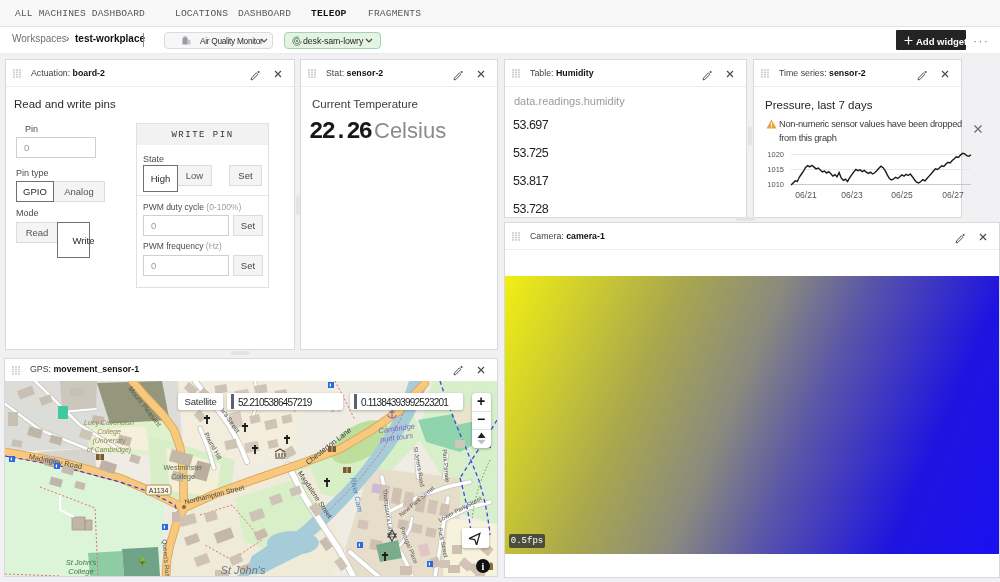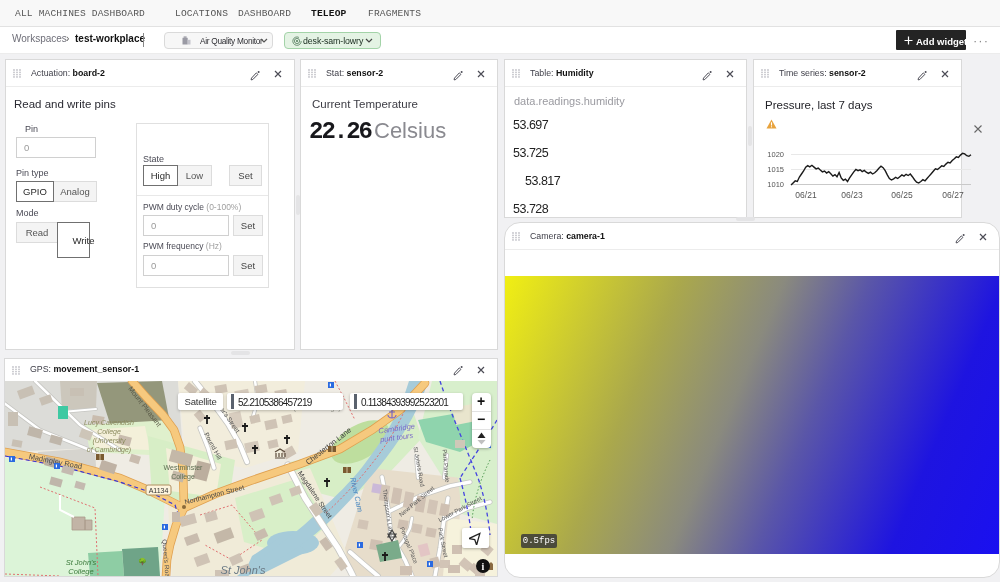--- a/index.html
+++ b/index.html
@@ -86,28 +86,29 @@
       <circle cx="10.6" cy="3" r="1" fill="#4c4c56"></circle>
     </svg>
  <svg class="xicon" width="8" height="8">
       <path d="M1 1l6 6M7 1l-6 6" stroke="#4c4c56" stroke-width="1.2"></path>
     </svg>
  <div class="abs" style="left:8px;top:38px;font-size:11.5px;color:#2b2b33;">Read and write pins</div>
  <div class="lbl" style="left:2px;top:64px;margin-left:17px;">Pin</div>
  <div class="inp" style="left:10px;top:77px;width:80px;height:21px;">0</div>
  <div class="lbl" style="left:10px;top:108px;">Pin type</div>
  <div class="btn seg on" style="left:10px;top:121px;width:38px;height:21px;">GPIO</div>
- <div class="btn seg" style="left:47px;top:121px;width:44px;height:21px;color:#555;">Analog</div>
+ <div class="btn seg" style="left:47px;top:121px;width:52px;height:21px;color:#555;">Analog</div>
  <div class="lbl" style="left:10px;top:148px;">Mode</div>
  <div class="btn seg" style="left:10px;top:162px;width:42px;height:21px;color:#555;">Read</div>
  <div class="btn seg on" style="left:51px;top:162px;width:33px;height:36px;padding-left:20px;">Write</div>
 
  <div class="abs" style="left:130px;top:63px;width:133px;height:165px;border:1px solid #e0e0e0;box-sizing:border-box;"></div>
+ <div class="abs" style="left:131px;top:64px;width:131px;height:21px;background:#f2f2f2;display:flex;align-items:center;justify-content:center;font-family:'Liberation Mono',monospace;font-size:9px;color:#333;letter-spacing:1.5px;">WRITE PIN</div>
  <div class="lbl" style="left:137px;top:94px;">State</div>
- <div class="btn seg on" style="left:137px;top:105px;width:35px;height:21px;">High</div>
+ <div class="btn seg on" style="left:137px;top:105px;width:35px;height:27px;">High</div>
  <div class="btn seg" style="left:171px;top:105px;width:35px;height:21px;color:#555;">Low</div>
  <div class="btn seg" style="left:223px;top:105px;width:33px;height:21px;color:#444;">Set</div>
  <div class="abs" style="left:131px;top:135px;width:131px;height:1px;background:#e8e8e8;"></div>
  <div class="lbl" style="left:137px;top:142px;font-size:8.5px;">PWM duty cycle <span style="color:#a0a0a0;">(0-100%)</span></div>
  <div class="inp" style="left:137px;top:155px;width:86px;height:21px;">0</div>
  <div class="btn seg" style="left:227px;top:155px;width:30px;height:21px;color:#444;">Set</div>
  <div class="lbl" style="left:137px;top:181px;font-size:8.5px;">PWM frequency <span style="color:#a0a0a0;">(Hz)</span></div>
  <div class="inp" style="left:137px;top:195px;width:86px;height:21px;">0</div>
  <div class="btn seg" style="left:227px;top:195px;width:30px;height:21px;color:#444;">Set</div>
 </div>
@@ -165,21 +166,21 @@
  <svg class="picon" width="13" height="13">
       <path d="M3.1 10.9 L3.5 9.1 L8.3 3.9 L9.9 5.4 L4.8 10.5 Z" fill="none" stroke="#4c4c56" stroke-width="1"></path>
       <circle cx="10.6" cy="3" r="1" fill="#4c4c56"></circle>
     </svg>
  <svg class="xicon" width="8" height="8">
       <path d="M1 1l6 6M7 1l-6 6" stroke="#4c4c56" stroke-width="1.2"></path>
     </svg>
  <div class="abs" style="left:9px;top:35px;font-size:11px;color:#9a9aa0;">data.readings.humidity</div>
  <div class="abs" style="left:8px;top:58px;font-size:12.5px;letter-spacing:-0.5px;color:#222;">53.697</div>
  <div class="abs" style="left:8px;top:86px;font-size:12.5px;letter-spacing:-0.5px;color:#222;">53.725</div>
- <div class="abs" style="left:20px;top:114px;font-size:12.5px;letter-spacing:-0.5px;color:#222;">53.817</div>
+ <div class="abs" style="left:8px;top:114px;font-size:12.5px;letter-spacing:-0.5px;color:#222;">53.817</div>
  <div class="abs" style="left:8px;top:142px;font-size:12.5px;letter-spacing:-0.5px;color:#222;">53.728</div>
 </div>
 
 <div class="widget" style="left:753px;top:59px;width:209px;height:159px;">
  <div class="whead"></div>
  <svg class="hicon" style="left:7px;top:9px;" width="8" height="9">
    <g fill="#c2c2c8">
         <circle cx="1" cy="1" r="0.9"></circle>
         <circle cx="4" cy="1" r="0.9"></circle>
         <circle cx="7" cy="1" r="0.9"></circle>
@@ -201,39 +202,41 @@
     </svg>
  <svg class="xicon" width="8" height="8">
       <path d="M1 1l6 6M7 1l-6 6" stroke="#4c4c56" stroke-width="1.2"></path>
     </svg>
  <div class="abs" style="left:11px;top:39px;font-size:11.5px;color:#232329;">Pressure, last 7 days</div>
  <svg class="abs" style="left:12px;top:59px;" width="11" height="10" viewBox="0 0 12 11">
       <path d="M6 0.5L11.5 10.5H0.5Z" fill="#e8a33d"></path>
       <rect x="5.4" y="3.6" width="1.2" height="3.6" fill="#fff"></rect>
       <rect x="5.4" y="8" width="1.2" height="1.2" fill="#fff"></rect>
     </svg>
+ <div class="abs" style="left:25px;top:57px;font-size:9.3px;letter-spacing:-0.3px;line-height:14px;color:#3a3a40;white-space:pre;">Non-numeric sensor values have been dropped
+from this graph</div>
  <svg class="abs" style="left:219px;top:64px;" width="10" height="10">
       <path d="M1.5 1.5l7 7M8.5 1.5l-7 7" stroke="#666" stroke-width="1.1"></path>
     </svg>
  <svg class="abs" style="left:10px;top:86px;" width="230" height="60">
    <text x="20" y="11" font-size="7.5" fill="#555" text-anchor="end">1020</text>
    <text x="20" y="26" font-size="7.5" fill="#555" text-anchor="end">1015</text>
    <text x="20" y="41" font-size="7.5" fill="#555" text-anchor="end">1010</text>
    <line x1="27" y1="8.5" x2="207" y2="8.5" stroke="#e8e8e8"></line>
    <line x1="27" y1="23.5" x2="207" y2="23.5" stroke="#e8e8e8"></line>
    <line x1="27" y1="38.5" x2="207" y2="38.5" stroke="#c9c9c9"></line>
    <polyline fill="none" stroke="#1a1a1a" stroke-width="1.4" points="27.0,39.1 29.1,37.0 31.2,34.9 33.3,35.5 35.4,31.0 37.5,28.0 39.6,25.0 41.7,21.1 43.7,19.6 45.8,20.8 47.9,19.3 50.0,21.1 52.1,22.9 54.2,22.0 56.3,24.1 58.4,25.9 60.5,25.0 62.6,27.1 64.7,25.6 66.8,27.7 68.9,30.1 71.0,28.6 73.0,30.7 75.1,26.5 77.2,31.9 79.3,34.3 81.4,33.1 83.5,35.5 85.6,31.9 87.7,28.9 89.8,25.9 91.9,23.5 94.0,24.7 96.1,23.8 98.2,25.6 100.3,24.4 102.3,26.2 104.4,27.4 106.5,26.2 108.6,28.0 110.7,26.8 112.8,24.7 114.9,22.3 117.0,20.2 119.1,21.7 121.2,24.7 123.3,28.9 125.4,32.5 127.5,34.0 129.6,32.8 131.7,31.3 133.7,32.5 135.8,30.7 137.9,28.9 140.0,30.1 142.1,28.3 144.2,29.5 146.3,28.0 148.4,30.7 150.5,33.7 152.6,36.1 154.7,37.0 156.8,35.5 158.9,33.7 161.0,34.9 163.0,32.5 165.1,30.1 167.2,27.7 169.3,25.3 171.4,22.9 173.5,23.5 175.6,21.7 177.7,19.9 179.8,20.5 181.9,18.1 184.0,16.3 186.1,16.9 188.2,14.5 190.3,12.7 192.3,10.9 194.4,11.5 196.5,9.1 198.6,7.3 200.7,7.9 202.8,9.7 204.9,10.3 207.0,8.8"></polyline>
    <text x="42" y="52" font-size="8.5" fill="#555" text-anchor="middle">06/21</text>
    <text x="88" y="52" font-size="8.5" fill="#555" text-anchor="middle">06/23</text>
    <text x="138" y="52" font-size="8.5" fill="#555" text-anchor="middle">06/25</text>
    <text x="189" y="52" font-size="8.5" fill="#555" text-anchor="middle">06/27</text>
  </svg>
 </div>
 
-<div class="widget" style="left:504px;top:222px;width:496px;height:356px;border-radius:16px;">
+<div class="widget" style="left:504px;top:222px;width:496px;height:356px;">
  <div class="whead"></div>
  <svg class="hicon" style="left:7px;top:9px;" width="8" height="9">
    <g fill="#c2c2c8">
         <circle cx="1" cy="1" r="0.9"></circle>
         <circle cx="4" cy="1" r="0.9"></circle>
         <circle cx="7" cy="1" r="0.9"></circle>
         <circle cx="1" cy="3.3" r="0.9"></circle>
         <circle cx="4" cy="3.3" r="0.9"></circle>
         <circle cx="7" cy="3.3" r="0.9"></circle>
         <circle cx="1" cy="5.6" r="0.9"></circle>
@@ -246,21 +249,21 @@
     </svg>
  <div class="wtitle">Camera: <b>camera-1</b></div>
  <svg class="picon" width="13" height="13">
       <path d="M3.1 10.9 L3.5 9.1 L8.3 3.9 L9.9 5.4 L4.8 10.5 Z" fill="none" stroke="#4c4c56" stroke-width="1"></path>
       <circle cx="10.6" cy="3" r="1" fill="#4c4c56"></circle>
     </svg>
  <svg class="xicon" width="8" height="8">
       <path d="M1 1l6 6M7 1l-6 6" stroke="#4c4c56" stroke-width="1.2"></path>
     </svg>
  <div class="abs" style="left:0px;top:53px;width:494px;height:278px;background:linear-gradient(113deg,#f1ef13 0%,#aaa84c 29%,#8a8a7e 46%,#5a56a8 60%,#1e14e0 82%,#1a10f0 100%);"></div>
- <div class="abs" style="left:4px;top:311px;width:36px;height:14px;background:rgba(58,58,58,0.85);border-radius:2px;color:#fff;font-family:'Liberation Mono',monospace;font-size:9px;display:flex;align-items:center;justify-content:center;margin-left:12px;">0.5fps</div>
+ <div class="abs" style="left:4px;top:311px;width:36px;height:14px;background:rgba(58,58,58,0.85);border-radius:2px;color:#fff;font-family:'Liberation Mono',monospace;font-size:9px;display:flex;align-items:center;justify-content:center;">0.5fps</div>
 </div>
 
 <div class="widget" style="left:4px;top:358px;width:494px;height:219px;">
  <div class="whead" style="height:22px;"></div>
  <svg class="hicon" style="left:7px;top:7px;" width="8" height="9">
    <g fill="#c2c2c8">
         <circle cx="1" cy="1" r="0.9"></circle>
         <circle cx="4" cy="1" r="0.9"></circle>
         <circle cx="7" cy="1" r="0.9"></circle>
         <circle cx="1" cy="3.3" r="0.9"></circle>

